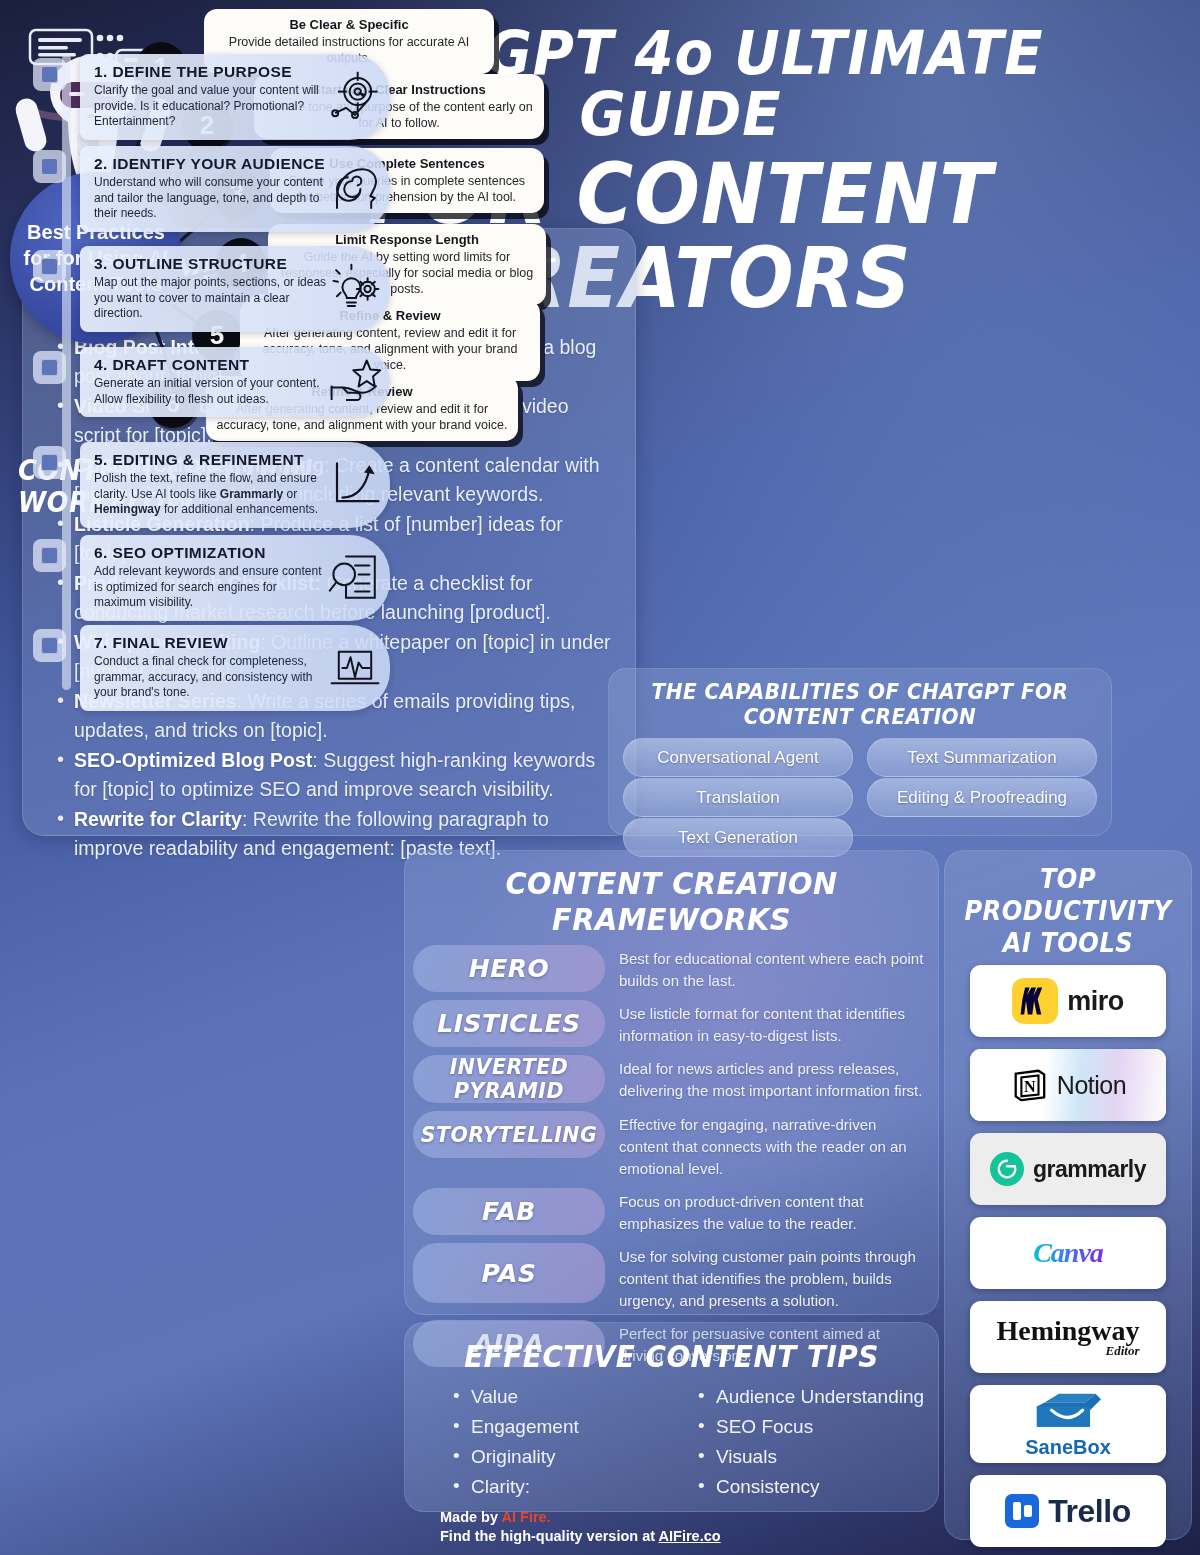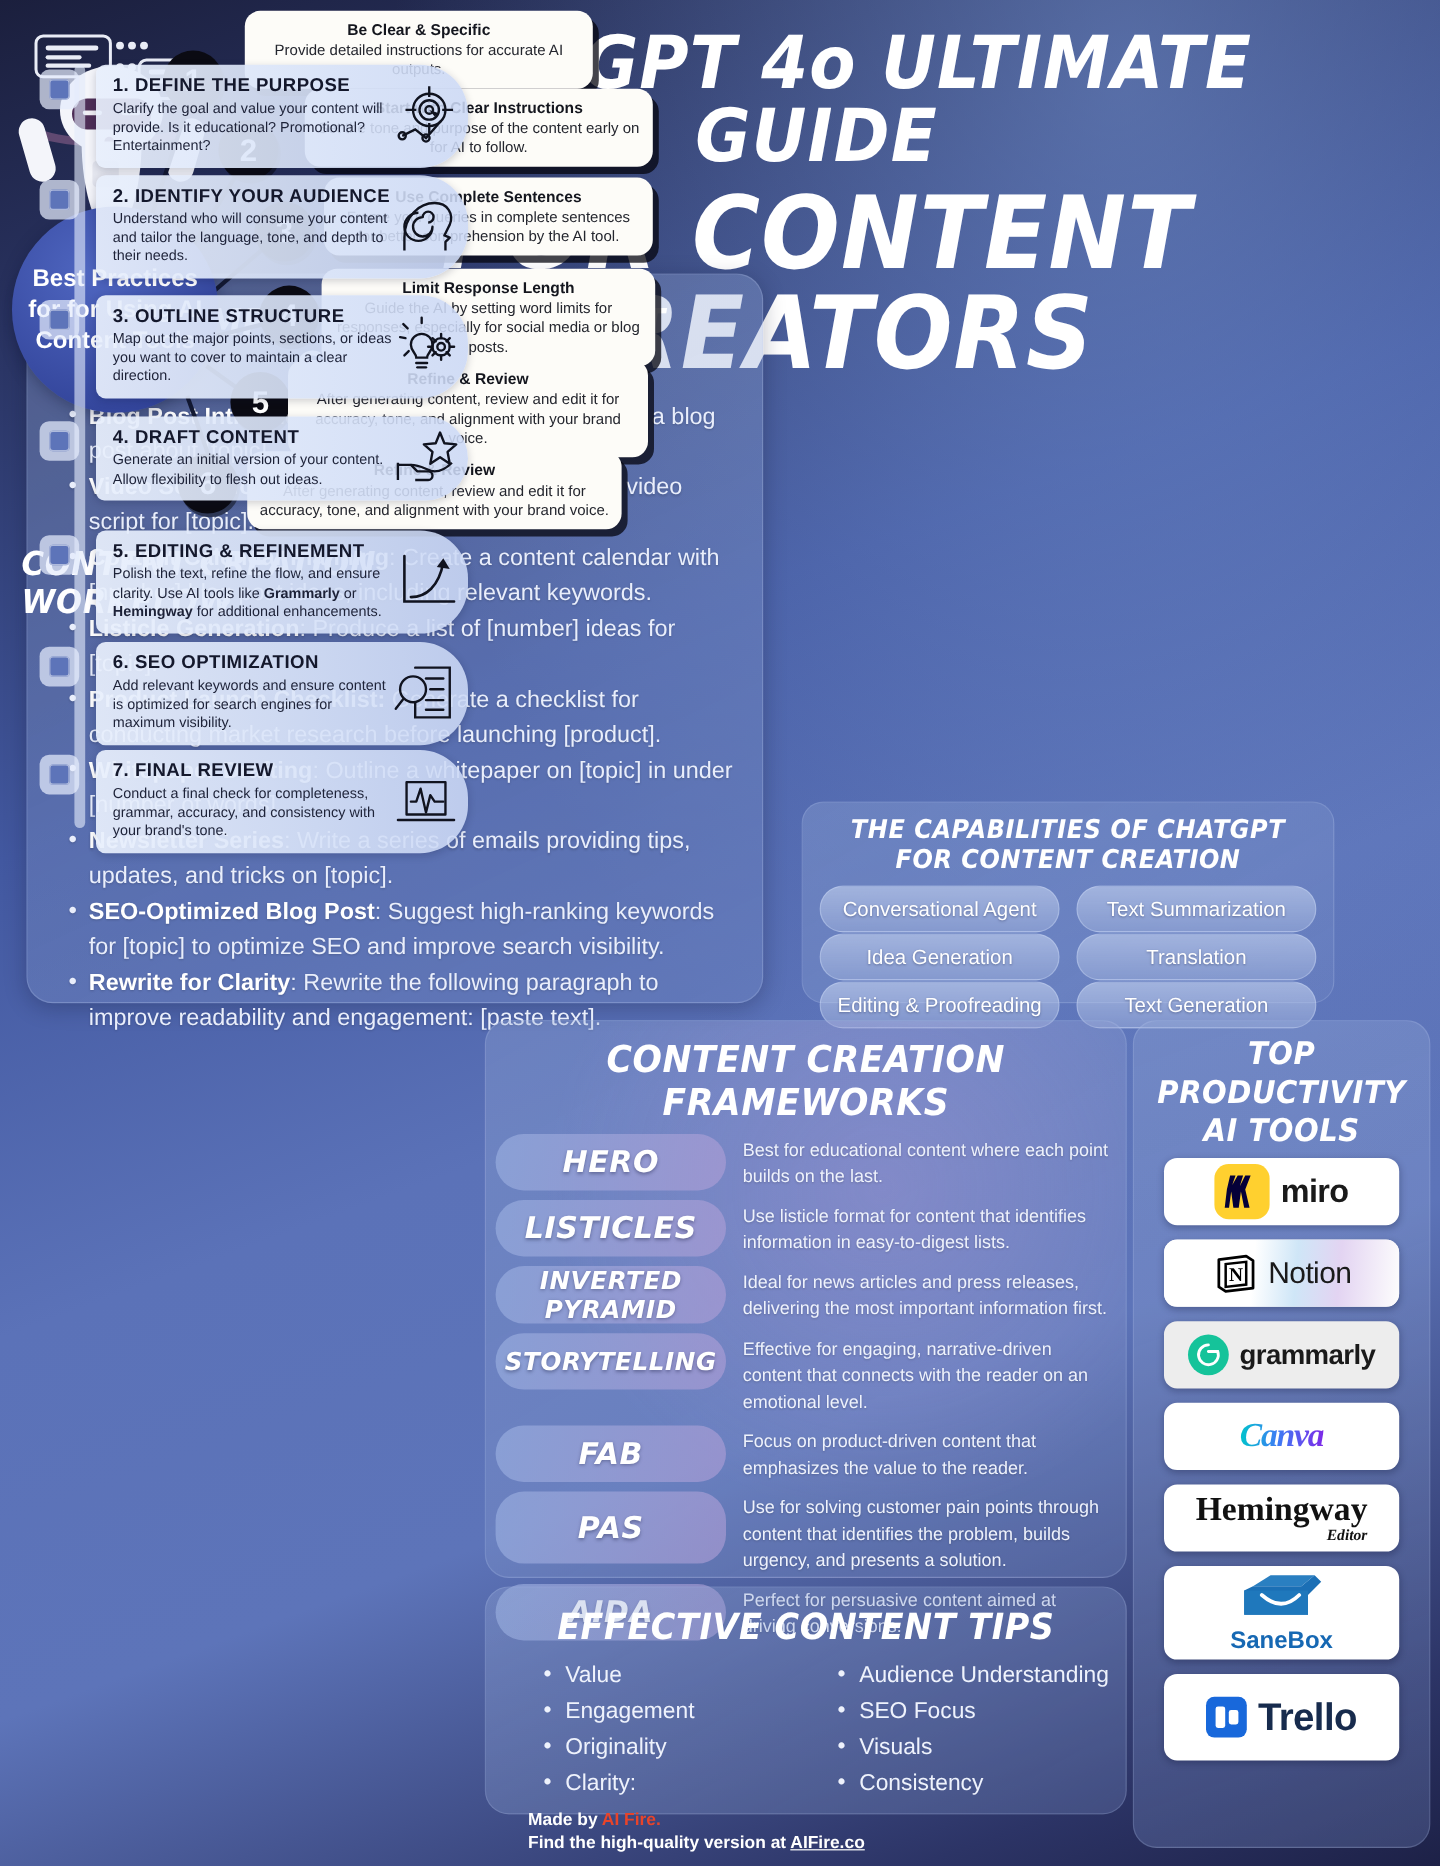--- a/index.html
+++ b/index.html
@@ -73,21 +73,21 @@
   .mm-card {
     position:absolute; background:#fdfcf8; border-radius:13px;
     box-shadow:5px 6px 0 rgba(5,5,15,0.75);
     padding:7px 10px 8px 10px; text-align:center;
   }
   .mm-card .mt { display:block; font-size:13px; font-weight:bold; color:#14161e; line-height:17px; }
   .mm-card .md { display:block; font-size:12.5px; color:#24262e; line-height:16px; margin-top:1px; }
 
   
   #caps {
-    left:668px; top:668px; width:444px; height:168px;
+    left:608px; top:668px; width:504px; height:168px;
     background:linear-gradient(150deg, rgba(150,172,218,0.34), rgba(118,140,198,0.30));
     border:1px solid rgba(190,205,238,0.20); border-radius:18px;
   }
   #caps .sect-title { font-size:21.5px; text-align:center; display:block;
       transform:scaleX(0.93); transform-origin:center; margin:10px 0 9px 0; }
   .cap-grid { display:grid; grid-template-columns:1fr 1fr; gap:1px 14px; padding:0 14px; }
   .cap-pill {
     height:39px; border-radius:20px; display:flex; align-items:center; justify-content:center;
     background:linear-gradient(180deg, rgba(196,210,240,0.62), rgba(158,176,219,0.52));
     border:1px solid rgba(215,228,252,0.32);
@@ -163,21 +163,21 @@
 
   
   #tools {
     left:944px; top:850px; width:248px; height:690px;
     background:linear-gradient(160deg, rgba(150,170,216,0.34), rgba(118,140,198,0.30));
     border:1px solid rgba(190,205,238,0.20); border-radius:20px;
   }
   #tools .sect-title { font-size:26px; text-align:center; display:block;
       transform:scaleX(0.93); transform-origin:center; line-height:32px; margin:12px 0 6px 0; }
   .tool-card {
-    margin:0 auto 12px auto; width:196px; height:56px; border-radius:11px;
+    margin:0 auto 12px auto; width:196px; height:72px; border-radius:11px;
     background:#fff; display:flex; align-items:center; justify-content:center; gap:8px;
     box-shadow:0 2px 6px rgba(8,12,40,0.28); overflow:hidden; position:relative;
   }
   .tool-card.grey { background:#ededed; }
   .tool-name { font-size:27px; font-weight:bold; color:#1a1a1a; letter-spacing:-0.5px; }
   .miro-badge { width:46px; height:46px; border-radius:12px; background:#FFD02F;
                 display:flex; align-items:center; justify-content:center; }
   .notion-bg { position:absolute; inset:0;
      background:linear-gradient(95deg,#ffffff 38%, #cfe6f7 56%, #e3d4f2 74%, #fdfdfd 100%); }
   .row-in { position:relative; display:flex; align-items:center; gap:9px; }
@@ -295,21 +295,20 @@
       <span class="mt">Refine &amp; Review</span>
       <span class="md">After generating content, review and edit it for accuracy, tone, and alignment with your brand voice.</span>
     </div>
   </div>
 
   <div class="panel" id="caps">
     <span class="sect-title">THE CAPABILITIES OF CHATGPT FOR CONTENT CREATION</span>
     <div class="cap-grid">
       <div class="cap-pill">Conversational Agent</div>
       <div class="cap-pill">Text Summarization</div>
-      <div class="cap-pill">Idea Generation</div>
       <div class="cap-pill">Translation</div>
       <div class="cap-pill">Editing &amp; Proofreading</div>
       <div class="cap-pill">Text Generation</div>
     </div>
   </div>
 
   <div id="workflow">
     <span class="sect-title">CONTENT CREATION WORKFLOW</span>
     <div class="rail"></div>
 

